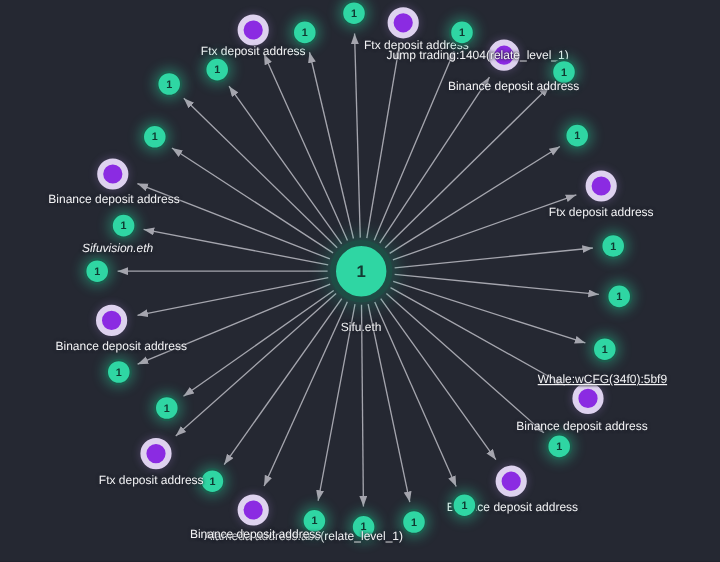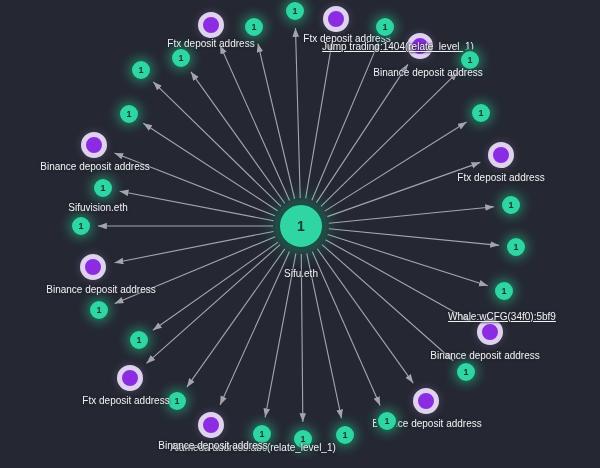--- a/index.html
+++ b/index.html
@@ -115,21 +115,21 @@
       </div>
       <div class="node node-teal" style="left: 295px; top: 11px;">
         <span>1</span>
       </div>
       <div class="node node-purple" style="left: 336px; top: 19px;"></div>
       <div class="node-label" style="left: 347px; top: 33px;">Ftx deposit address</div>
       <div class="node node-teal" style="left: 385px; top: 27px;">
         <span>1</span>
       </div>
       <div class="node node-purple" style="left: 420px; top: 46px;"></div>
-      <div class="node-label" style="left: 398px; top: 41px; text-decoration: underline;">Jump trading:1404(relate_level_1)</div>
+      <div class="node-label" style="left: 398px; top: 41px;">Jump trading:1404(relate_level_1)</div>
       <div class="node node-teal" style="left: 470px; top: 60px;">
         <span>1</span>
       </div>
       <div class="node-label" style="left: 428px; top: 67px;">Binance deposit address</div>
       <div class="node node-teal" style="left: 481px; top: 113px;">
         <span>1</span>
       </div>
       <div class="node node-purple" style="left: 501px; top: 155px;"></div>
       <div class="node-label" style="left: 501px; top: 172px;">Ftx deposit address</div>
       <div class="node node-teal" style="left: 511px; top: 205px;">
@@ -176,21 +176,21 @@
         <span>1</span>
       </div>
       <div class="node node-purple" style="left: 93px; top: 267px;"></div>
       <div class="node-label" style="left: 101px; top: 284px;">Binance deposit address</div>
       <div class="node node-teal" style="left: 81px; top: 226px;">
         <span>1</span>
       </div>
       <div class="node node-teal" style="left: 103px; top: 188px;">
         <span>1</span>
       </div>
-      <div class="node-label" style="left: 98px; top: 202px;">Sifuvision.eth</div>
+      <div class="node-label" style="left: 98px; top: 202px; font-style: italic;">Sifuvision.eth</div>
       <div class="node node-purple" style="left: 94px; top: 145px;"></div>
       <div class="node-label" style="left: 95px; top: 161px;">Binance deposit address</div>
       <div class="node node-teal" style="left: 129px; top: 114px;">
         <span>1</span>
       </div>
       <div class="node node-teal" style="left: 141px; top: 70px;">
         <span>1</span>
       </div>
       <div class="node node-teal" style="left: 181px; top: 58px;">
         <span>1</span>

